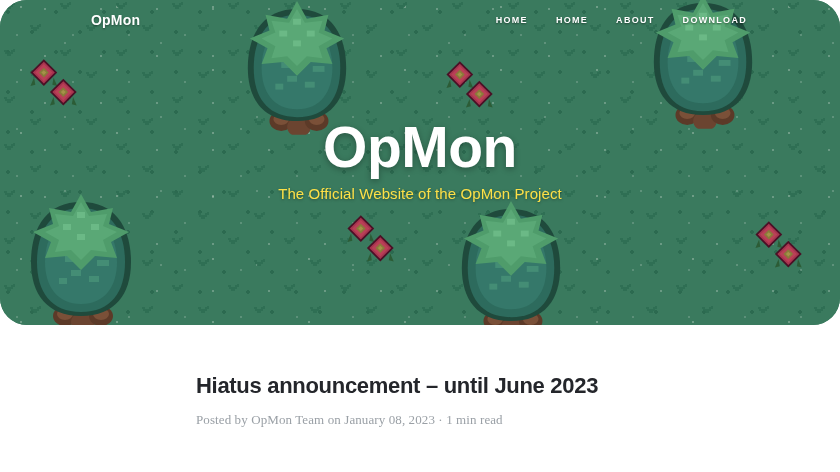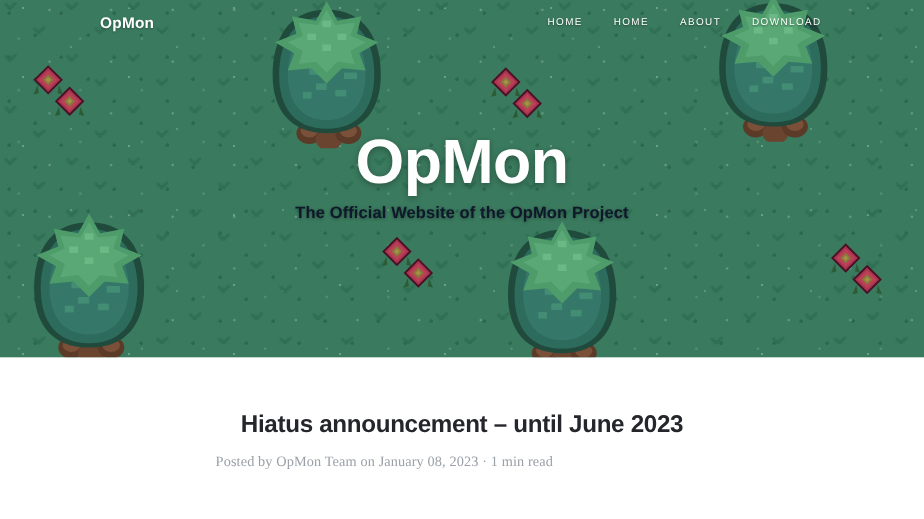--- a/index.html
+++ b/index.html
@@ -16,20 +16,21 @@
     position: relative;
   }
 
   
   #hero {
     position: relative;
     width: 840px;
     height: 325px;
     overflow: hidden;
     background-color: #3a7a5e;
+    border-radius: 27px;
   }
 
   
   #grass-base {
     position: absolute;
     inset: 0;
     background-color: #3a7a5e;
   }
   #grass-tufts {
     position: absolute;
@@ -76,21 +77,21 @@
   #navlinks {
     position: absolute;
     right: 93px;
     display: flex;
     align-items: center;
     gap: 28px;
   }
   .navlink {
     color: #ffffff;
     font-size: 9px;
-    font-weight: normal;
+    font-weight: bold;
     letter-spacing: 1.3px;
     text-decoration: none;
     text-shadow: 0 1px 2px rgba(0,0,0,.45);
     cursor: pointer;
     white-space: nowrap;
   }
 
   
   #hero-text {
     position: absolute;
@@ -103,23 +104,23 @@
   #hero-title {
     color: #ffffff;
     font-size: 57px;
     font-weight: bold;
     letter-spacing: -.5px;
     line-height: 1.05;
     text-shadow: 0 2px 6px rgba(0,0,0,.30);
   }
   #hero-subtitle {
     margin-top: 7px;
-    color: #0f172a;
+    color: #fde047;
     font-size: 15px;
-    font-weight: bold;
+    font-weight: normal;
     letter-spacing: .1px;
     text-shadow: 0 1px 3px rgba(0,0,0,.35);
   }
 
   
   #content {
     position: relative;
     width: 840px;
     background: #ffffff;
     padding-top: 48px;
@@ -129,21 +130,20 @@
     margin: 0 auto;
     margin-left: 196px;
   }
   #post-title {
     color: #24262b;
     font-size: 22px;
     font-weight: bold;
     letter-spacing: -.3px;
     line-height: 1.2;
     cursor: pointer;
-    text-align: center;
   }
   #post-excerpt {
     margin-top: 11px;
     color: #73777e;
     font-size: 14.5px;
     line-height: 1.38;
     font-weight: normal;
   }
   #post-meta {
     margin-top: 13px;

